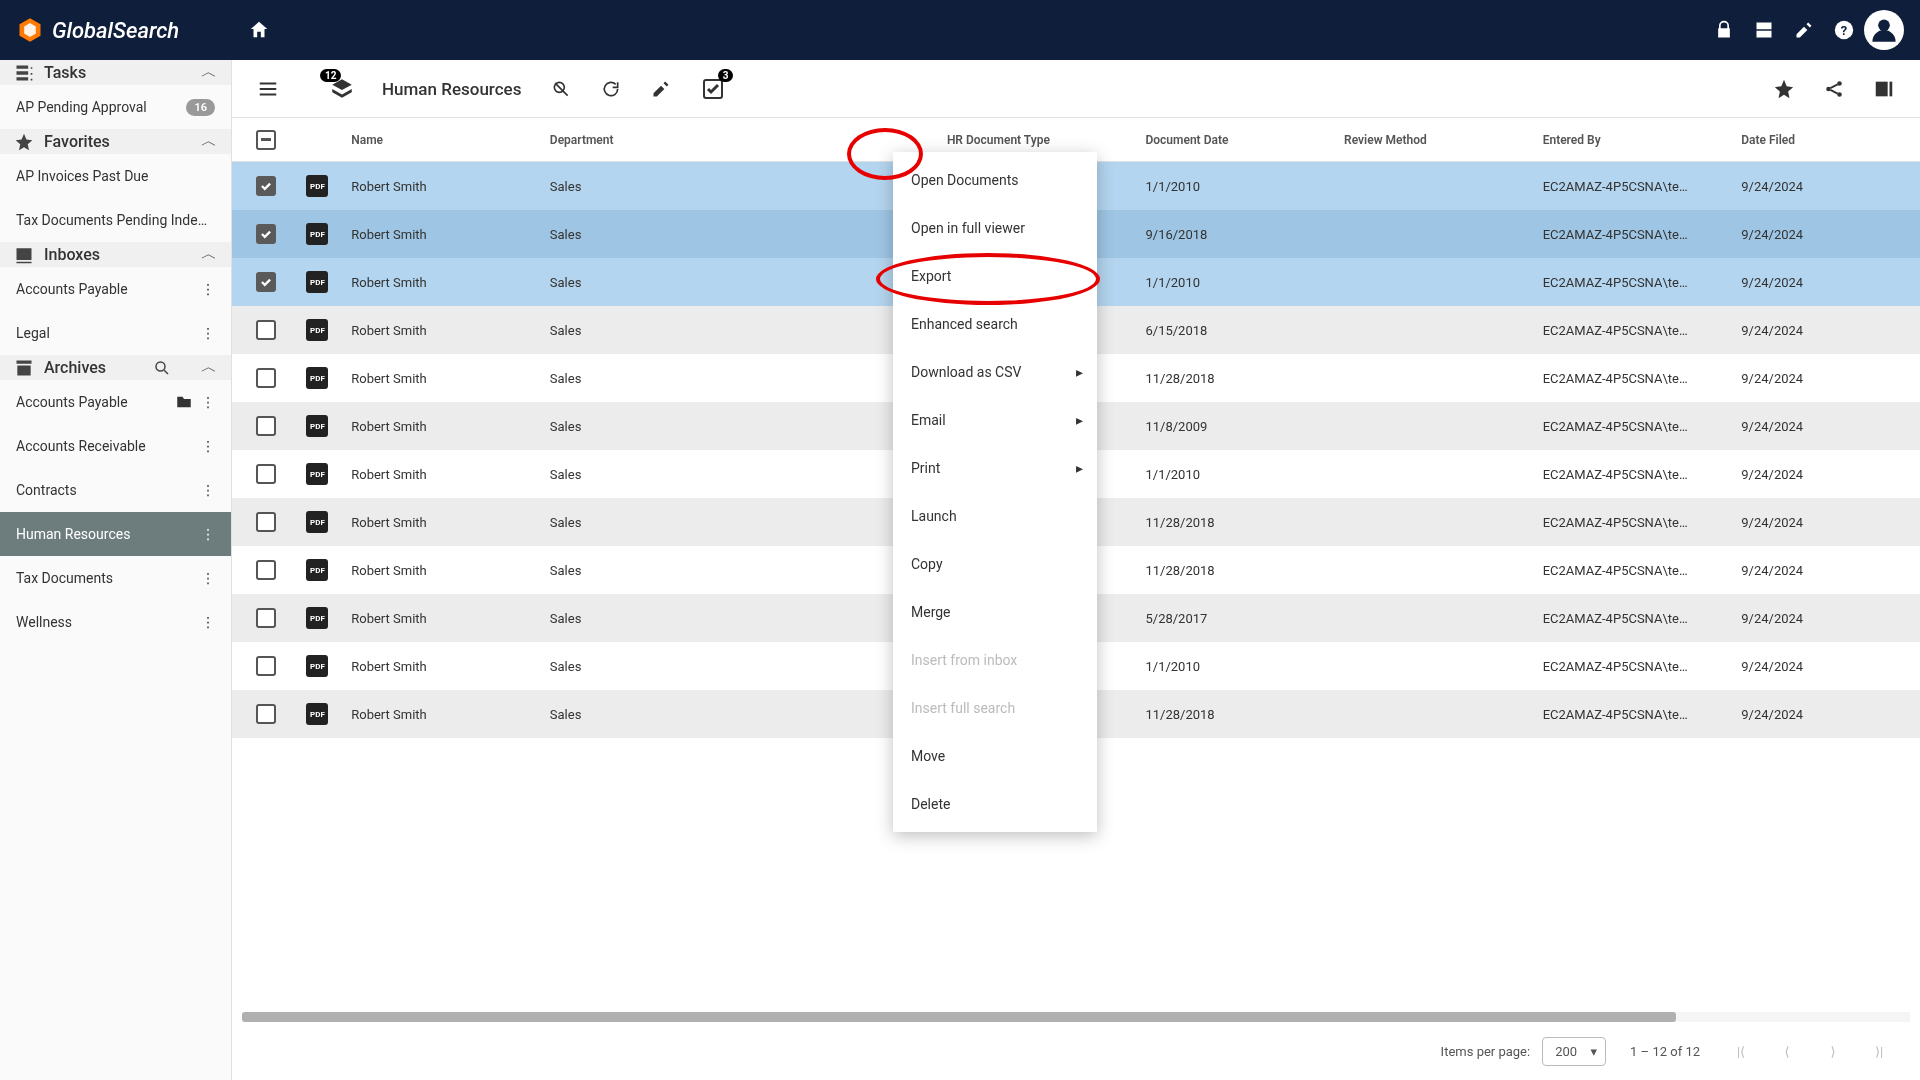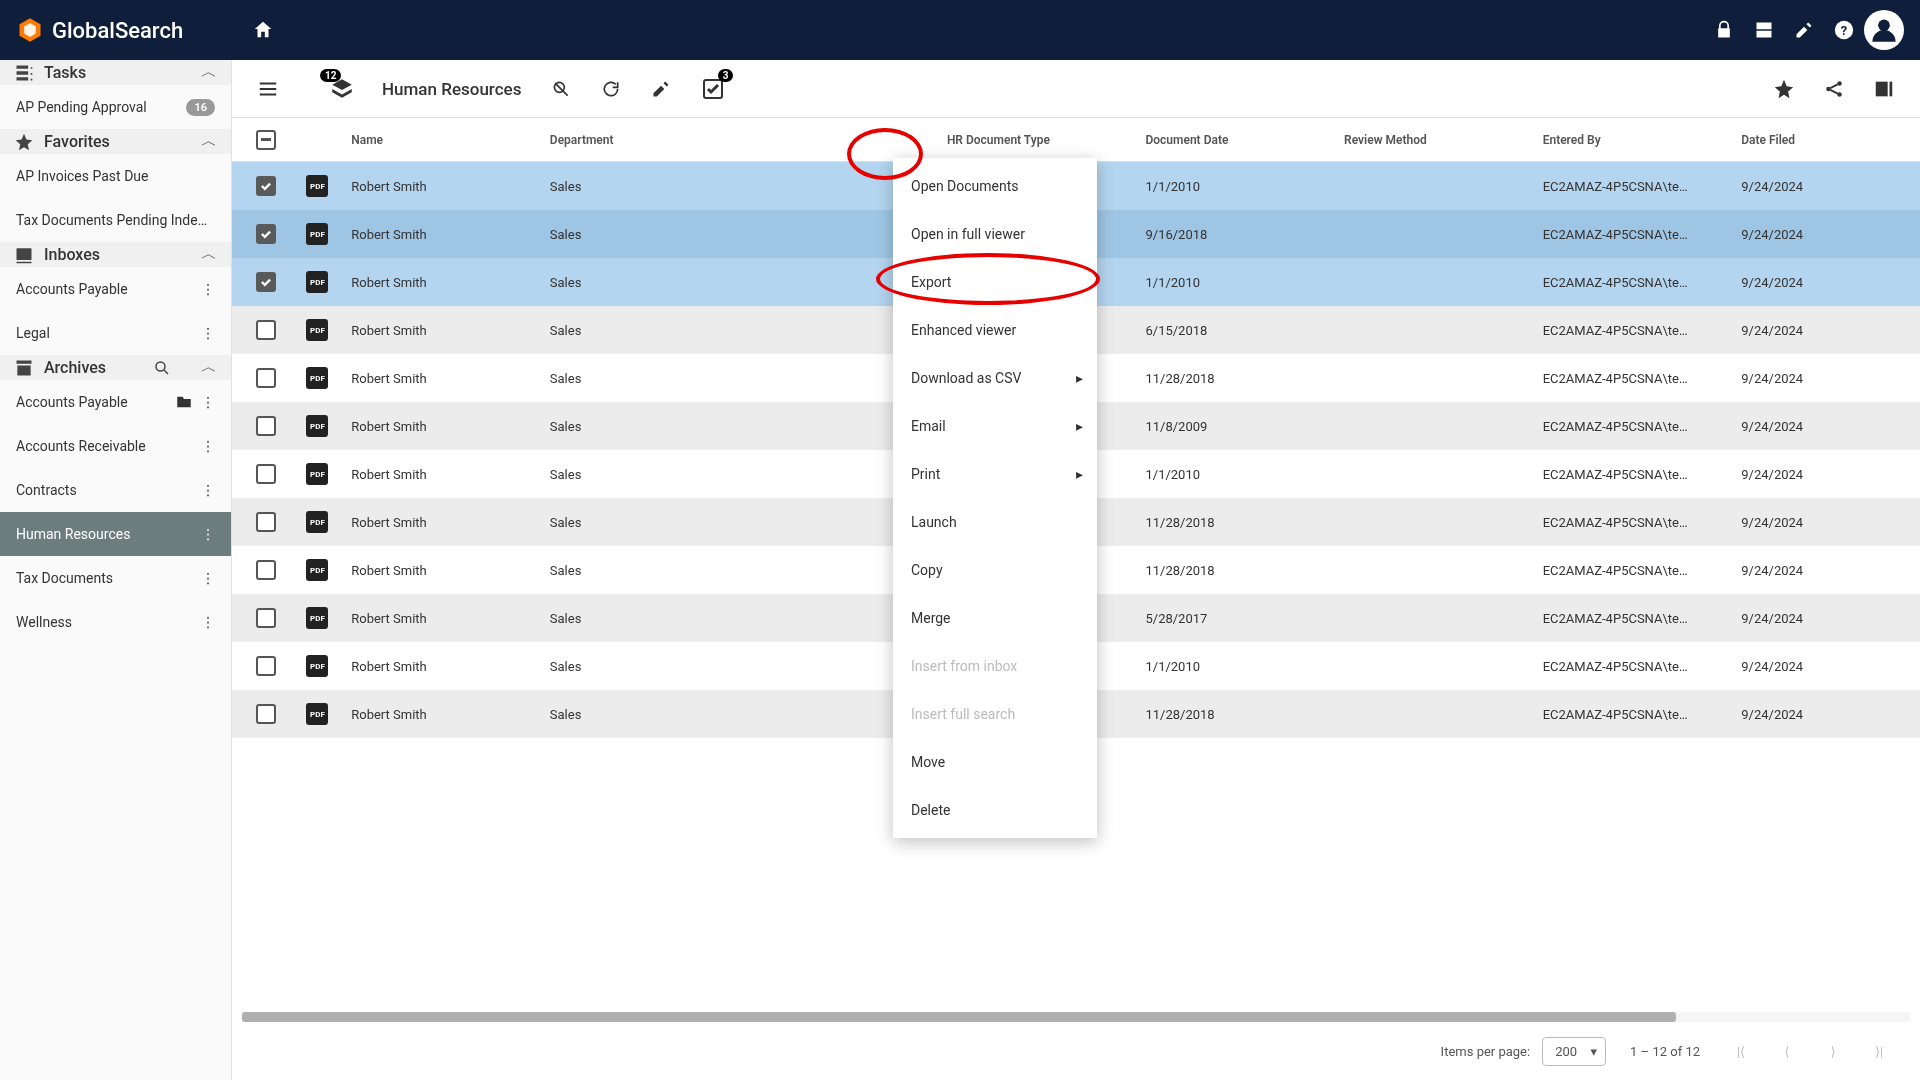--- a/index.html
+++ b/index.html
@@ -1,18 +1,18 @@
 <!DOCTYPE html>
 <html><head>
 <meta charset="utf-8">
 <style>
 * { box-sizing: border-box; margin: 0; padding: 0; font-family: -apple-system, BlinkMacSystemFont, "Segoe UI", Roboto, Arial, sans-serif; }
 body { width: 1920px; height: 1080px; overflow: hidden; background: #fff; display: flex; flex-direction: column; }
 .topbar { height: 60px; background: #0f1f3b; display: flex; align-items: center; padding: 0 16px; color: #fff; }
-.logo { display: flex; align-items: center; gap: 8px; font-size: 22px; font-weight: 500; }
+.logo { display: flex; align-items: center; gap: 8px; font-size: 22px; font-weight: 500; font-style: italic; }
 .logo-icon { width: 28px; height: 28px; }
 .topbar .home { margin-left: 60px; }
 .topbar .spacer { flex: 1; }
 .topbar .icon-btn { width: 40px; height: 40px; display: flex; align-items: center; justify-content: center; cursor: pointer; }
 .topbar .avatar { width: 40px; height: 40px; border-radius: 50%; background: #fff; display: flex; align-items: center; justify-content: center; }
 .layout { flex: 1; display: flex; min-height: 0; }
 .sidebar { width: 232px; background: #fafafa; border-right: 1px solid #e0e0e0; overflow-y: auto; }
 .section-header { display: flex; align-items: center; padding: 2px 14px; font-size: 16px; font-weight: 500; color: #333; background: #f0f0f0; cursor: pointer; }
 .section-header .sh-icon { margin-right: 10px; display: flex; }
 .section-header .sh-label { flex: 1; }
@@ -47,21 +47,21 @@
 .table-row { display: flex; align-items: center; height: 48px; font-size: 13px; color: #333; padding: 0 8px; }
 .table-row:nth-child(odd) { background: #fff; }
 .table-row:nth-child(even) { background: #ececec; }
 .table-row.selected { background: #b4d5ef; }
 .table-row.selected-hover { background: #9ec6e4; }
 .checkbox { width: 20px; height: 20px; border: 2px solid #555; border-radius: 3px; display: flex; align-items: center; justify-content: center; cursor: pointer; background: #fff; }
 .checkbox.checked { background: #5a5a5a; border-color: #5a5a5a; color: #fff; }
 .checkbox.mixed { background: #fff; border-color: #555; }
 .checkbox.mixed::after { content: ""; width: 10px; height: 3px; background: #555; }
 .pdf-icon { width: 22px; height: 22px; background: #222; border-radius: 3px; color: #fff; font-size: 8px; font-weight: 700; display: flex; align-items: center; justify-content: center; }
-.dropdown { position: absolute; left: 661px; top: 98px; width: 204px; background: #fff; box-shadow: 0 4px 16px rgba(0,0,0,0.25); z-index: 40; padding: 4px 0; }
+.dropdown { position: absolute; left: 661px; top: 92px; width: 204px; background: #fff; box-shadow: 0 4px 16px rgba(0,0,0,0.25); z-index: 40; padding: 4px 0; }
 .dropdown-item { height: 48px; display: flex; align-items: center; padding: 0 18px; font-size: 14px; color: #333; cursor: pointer; position: relative; }
 .dropdown-item.disabled { color: #bbb; cursor: default; }
 .dropdown-item .sub-arrow { position: absolute; right: 14px; }
 .annot-circle-2 { position: absolute; left: 644px; top: 193px; width: 224px; height: 52px; border: 4px solid #e60000; border-radius: 50% / 50%; pointer-events: none; z-index: 50; }
 .table-scrollbar { height: 10px; background: #f5f5f5; position: relative; margin: 6px 10px 0 10px; }
 .table-scrollbar .thumb { position: absolute; left: 0; top: 0; height: 100%; width: 86%; background: #b0b0b0; border-radius: 3px; }
 .paginator { height: 58px; display: flex; align-items: center; justify-content: flex-end; padding-right: 24px; font-size: 13px; color: #555; gap: 24px; }
 .paginator .ipp { display: flex; align-items: center; gap: 12px; }
 .paginator .select { border: 1px solid #bbb; border-radius: 4px; padding: 6px 28px 6px 12px; position: relative; cursor: pointer; }
 .paginator .select::after { content: "▾"; position: absolute; right: 8px; top: 6px; color: #555; }
@@ -514,21 +514,21 @@
         <div class="nav-btn">⟨</div>
         <div class="nav-btn">⟩</div>
         <div class="nav-btn">⟩|</div>
       </div>
     </div>
 
     <div class="dropdown" id="dropdown">
         <div class="dropdown-item">Open Documents</div>
         <div class="dropdown-item">Open in full viewer</div>
         <div class="dropdown-item">Export</div>
-        <div class="dropdown-item">Enhanced viewer</div>
+        <div class="dropdown-item">Enhanced search</div>
         <div class="dropdown-item">Download as CSV<span class="sub-arrow">▸</span></div>
         <div class="dropdown-item">Email<span class="sub-arrow">▸</span></div>
         <div class="dropdown-item">Print<span class="sub-arrow">▸</span></div>
         <div class="dropdown-item">Launch</div>
         <div class="dropdown-item">Copy</div>
         <div class="dropdown-item">Merge</div>
         <div class="dropdown-item disabled">Insert from inbox</div>
         <div class="dropdown-item disabled">Insert full search</div>
         <div class="dropdown-item">Move</div>
         <div class="dropdown-item">Delete</div>

